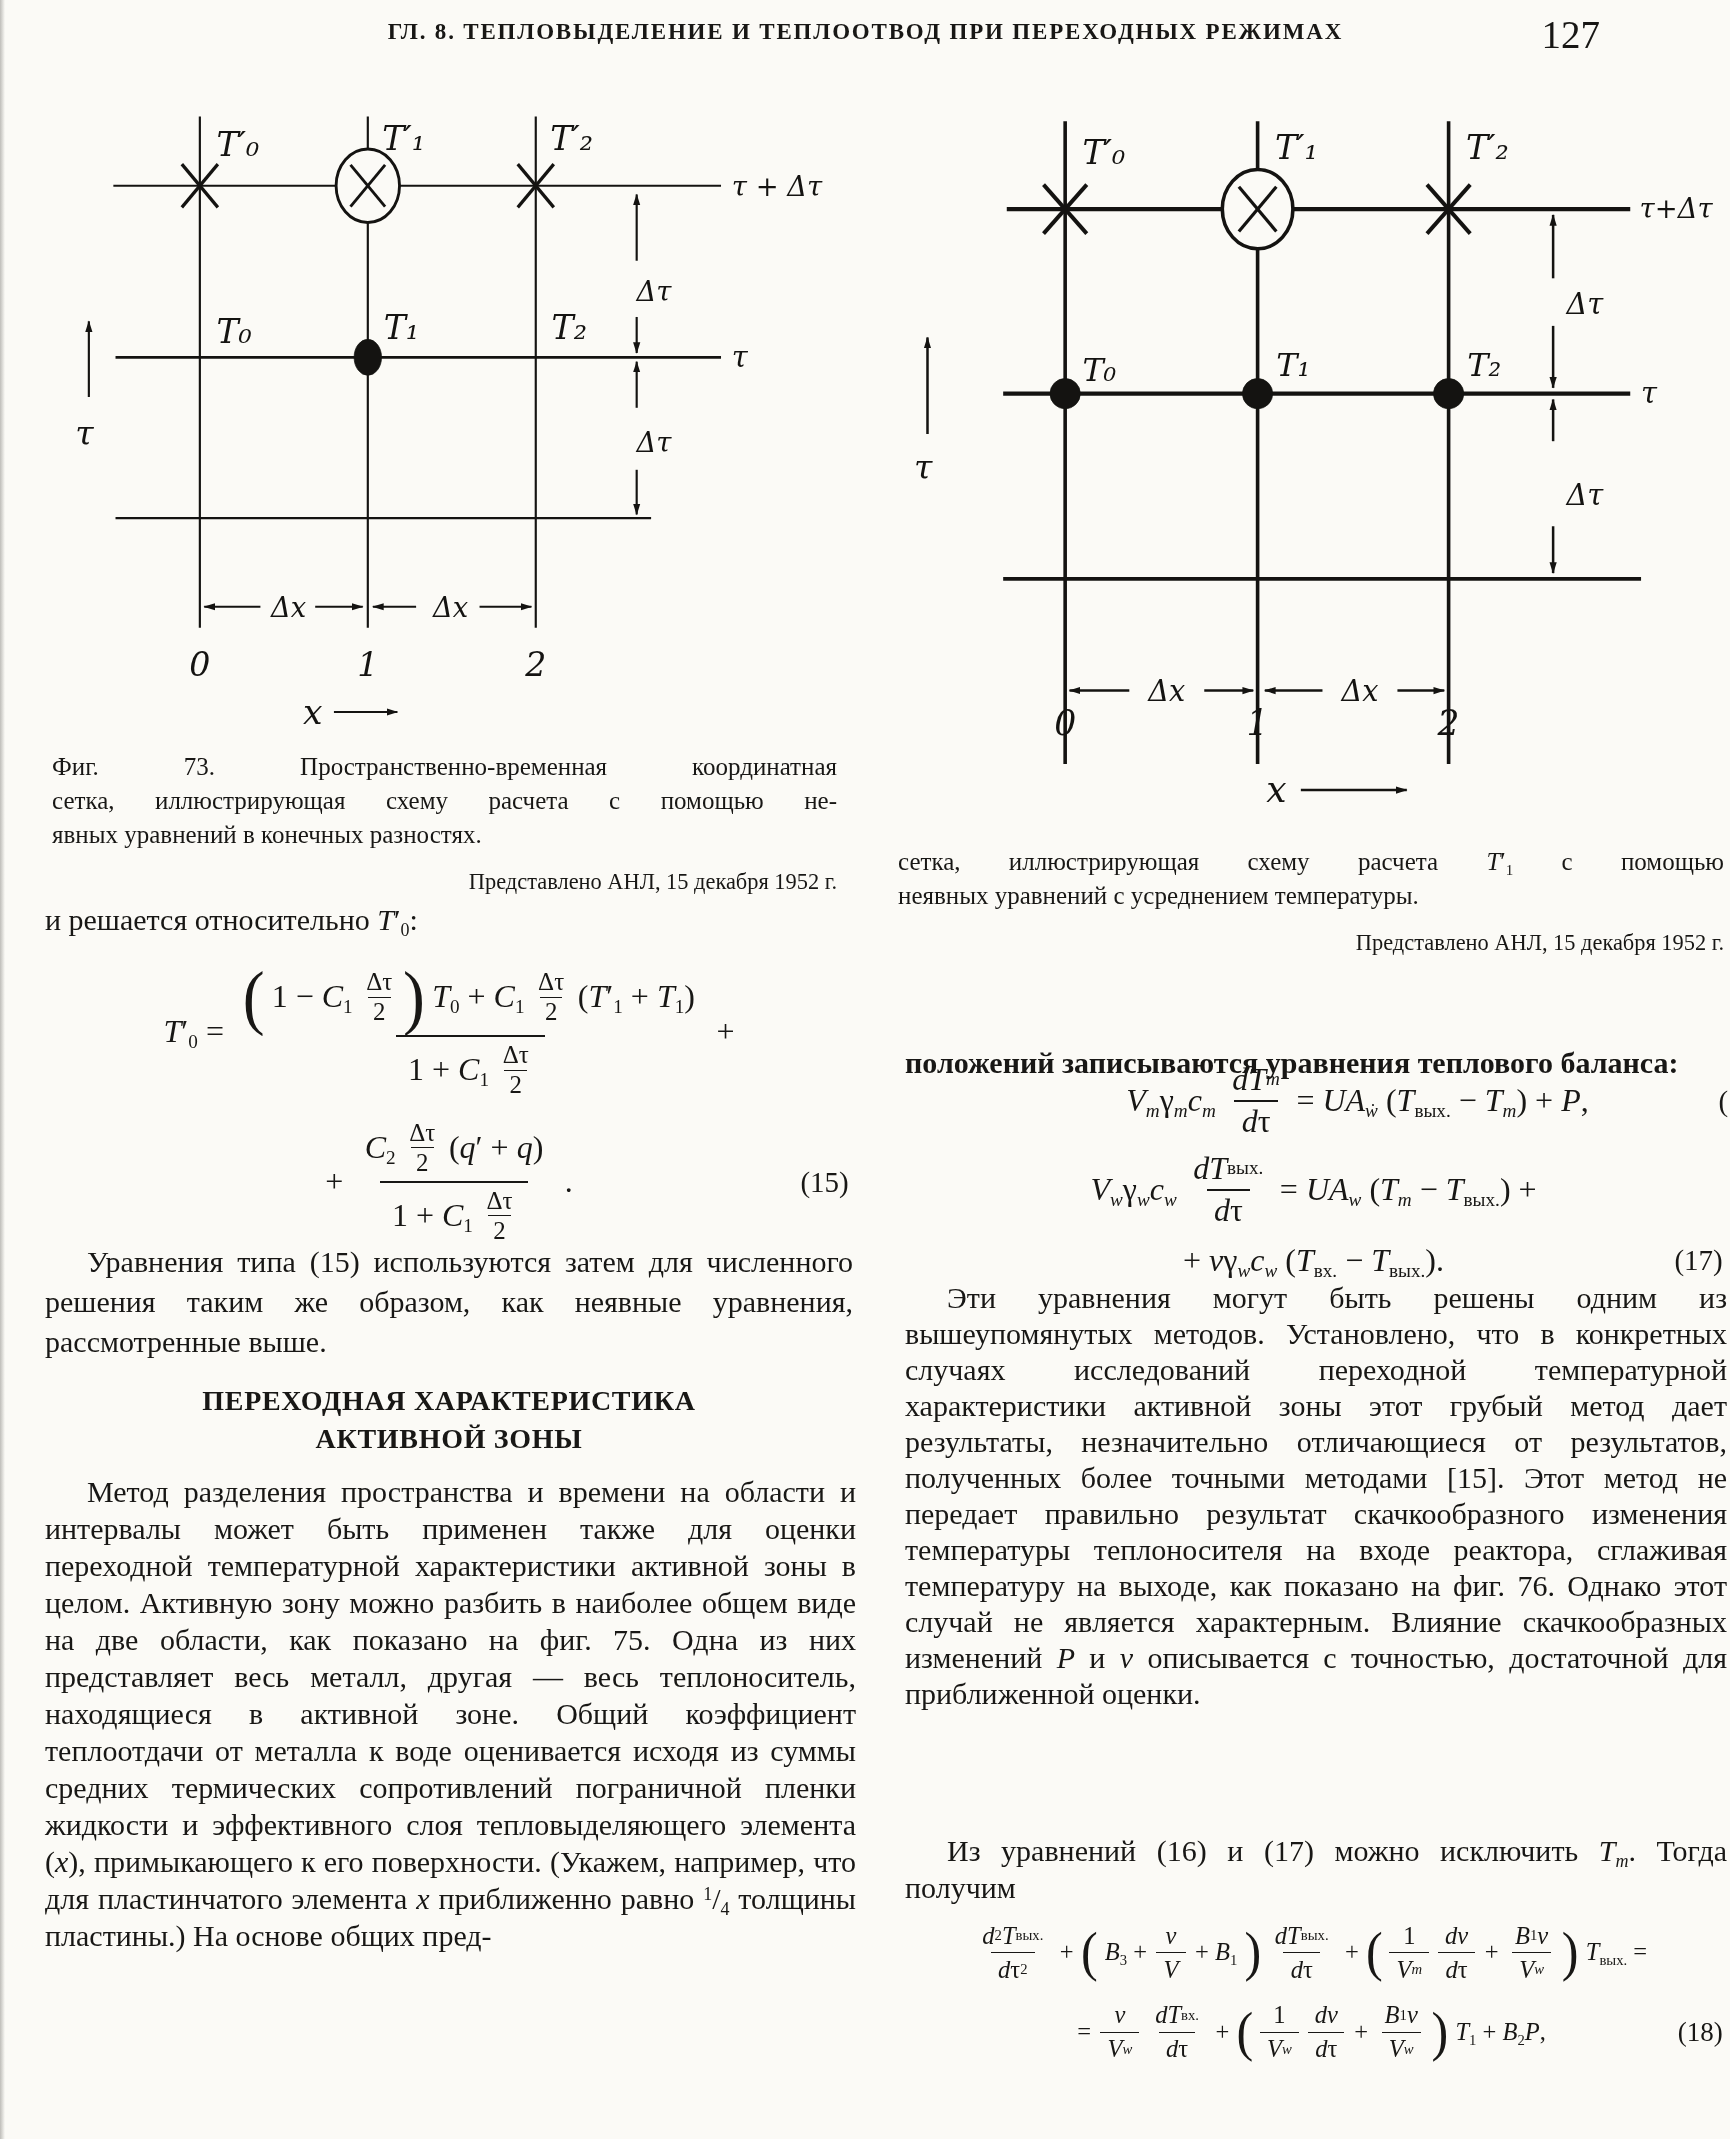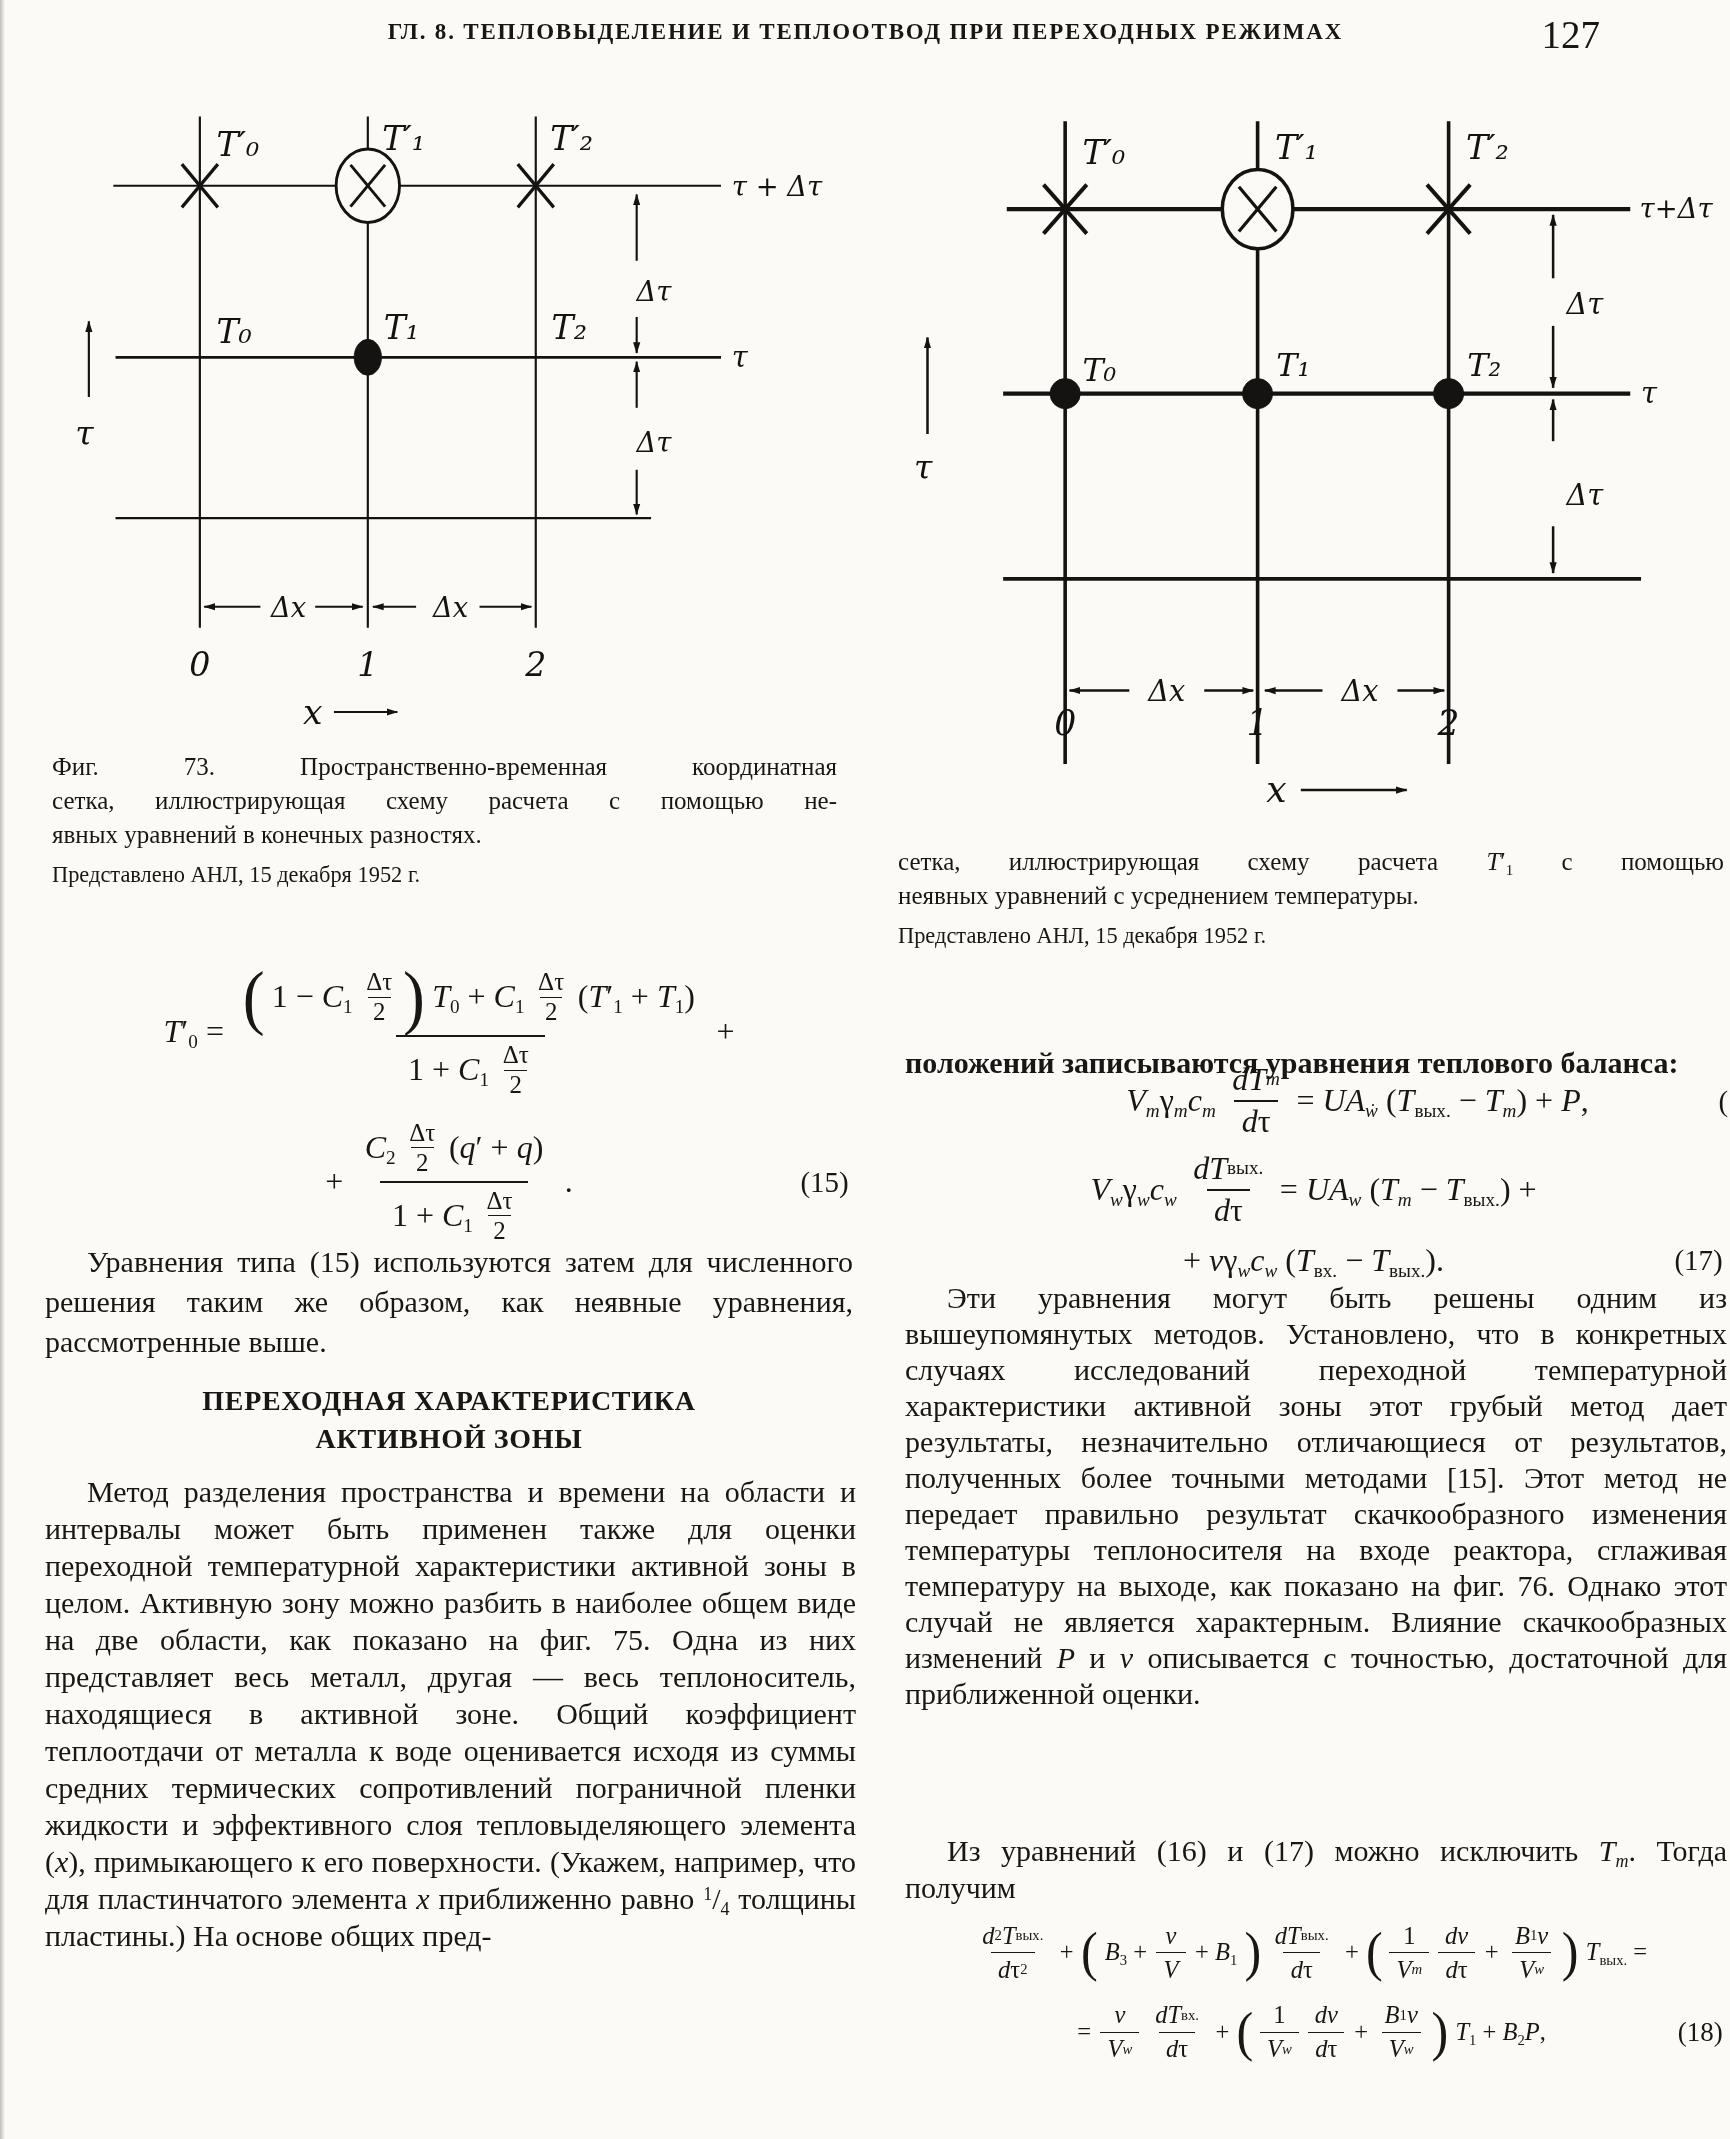--- a/index.html
+++ b/index.html
@@ -19,21 +19,21 @@
 
   
   .fig { position:absolute; }
   .fig text { font-family:"DejaVu Serif","Liberation Serif",serif; font-style:italic; fill:#141311; }
   .fig line, .fig ellipse, .fig circle { stroke:#141311; }
 
   
   .cap { position:absolute; font-size:25px; line-height:34px; }
   .cap .just { text-align:justify; text-align-last:justify; }
   .cap .ctr  { }
-  .cap-credit { text-align:left; font-size:22.4px; margin-top:6px; }
+  .cap-credit { text-align:right; font-size:22.4px; margin-top:13px; }
 
   
   .body { position:absolute; font-size:30px; text-align:justify; }
   .indent { text-indent:42px; }
   .section-heading { position:absolute; text-align:center; font-weight:bold;
     font-size:28px; line-height:38px; letter-spacing:0.7px; }
 
   
   .eq { position:absolute; font-size:32px; }
   .eq-row { display:flex; align-items:center; justify-content:center; position:relative; }
@@ -126,20 +126,21 @@
     <text x="52" y="522" font-size="46" text-anchor="middle">τ</text>
   </svg>
 
   <div class="cap" style="left:52px; top:750px; width:785px;">
     <div class="just">Фиг. 73. Пространственно-временная координатная</div>
     <div class="just">сетка, иллюстрирующая схему расчета с помощью не-</div>
     <div class="ctr">явных уравнений в конечных разностях.</div>
     <div class="cap-credit">Представлено АНЛ, 15 декабря 1952 г.</div>
   </div>
 
+  <div class="body" style="left:45px; top:903px; width:808px;">и решается относительно <i>T</i>′<sub>0</sub>:</div>
 
   <div class="eq" style="left:45px; top:959px; width:808px;">
     <div class="eq-row">
       <span class="tok"><i>T</i>′<sub>0</sub> =</span>
       <span class="fr">
         <span class="n">
           <span class="tp">(</span>
           <span class="tok">1 − <i>C</i><sub>1</sub></span>
           <span class="fr sf">
             <span class="n">Δτ</span>

